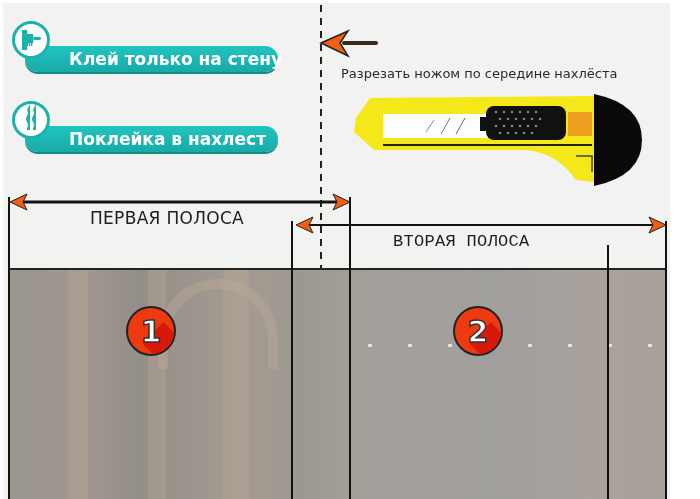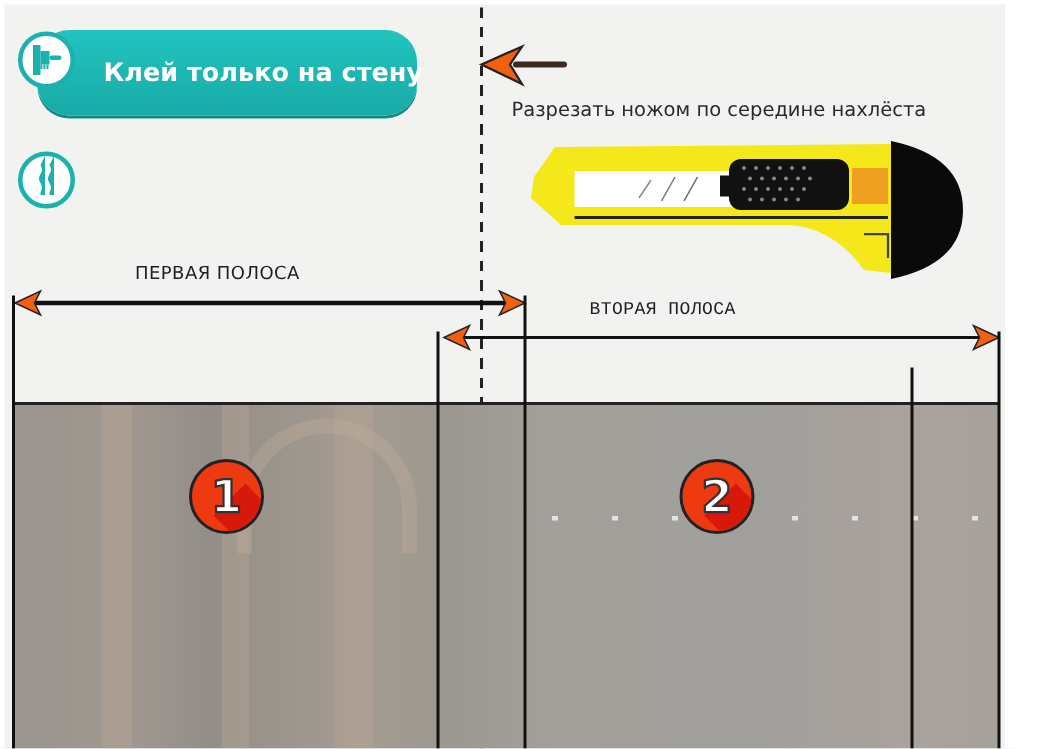--- a/index.html
+++ b/index.html
@@ -1,25 +1,25 @@
 <!DOCTYPE html>
 <html><head>
 <meta charset="utf-8">
 <style>
   html,body{margin:0;padding:0;}
   body{width:700px;height:499px;background:#ffffff;position:relative;overflow:hidden;font-family:"DejaVu Sans","Liberation Sans",sans-serif;}
   .canvas{position:absolute;left:3px;top:3px;width:667px;height:496px;background:#f2f2f1;overflow:hidden;}
   .abs{position:absolute;}
-  .pill{position:absolute;height:57px;border-radius:21px;background:linear-gradient(#22c4c0,#18aaa6);color:#fff;font-weight:bold;font-size:17px;display:flex;align-items:center;box-shadow:0 2px 0 #128a87;}
+  .pill{position:absolute;height:26px;border-radius:21px;background:linear-gradient(#22c4c0,#18aaa6);color:#fff;font-weight:bold;font-size:17px;display:flex;align-items:center;box-shadow:0 2px 0 #128a87;margin-top:26px;}
   .pill .lbl{white-space:nowrap;}
   .pill-icon{position:absolute;width:38px;height:38px;border-radius:50%;background:#fff;border:3px solid #1bb2ae;box-sizing:border-box;}
   .photo{position:absolute;top:266px;left:5px;width:658px;height:233px;background:linear-gradient(90deg,#9a958f 0%,#a09890 12%,#938e88 20%,#a59c92 35%,#9c9890 44%,#a3a09b 55%,#a19f9c 75%,#aaa29d 92%,#a7a19b 100%);}
   .col{position:absolute;top:0;bottom:0;}
   .vline{position:absolute;width:2px;background:#111;}
-  .label-strip{font-size:12px;color:#1e1e1e;letter-spacing:0.3px;white-space:nowrap;}
+  .label-strip{font-size:17px;color:#1e1e1e;letter-spacing:0.3px;white-space:nowrap;margin-top:33px;}
   .caption{font-size:13px;color:#2a2a2a;white-space:nowrap;}
   .badge{position:absolute;width:50px;height:50px;border-radius:50%;background:#ee3a10;border:2px solid #222;box-sizing:border-box;overflow:hidden;display:flex;align-items:center;justify-content:center;}
   .badge .num{position:relative;z-index:2;font-weight:bold;font-size:30px;color:#fff;-webkit-text-stroke:1.5px #333;font-family:"DejaVu Sans",sans-serif;}
   .badge .fold{position:absolute;right:-8px;bottom:-6px;width:34px;height:30px;background:#d8180a;transform:rotate(45deg);z-index:1;}
 </style>
 </head>
 <body>
 
 <div class="canvas">
 
@@ -30,20 +30,23 @@
     <svg width="32" height="32" viewBox="0 0 32 32" style="position:absolute;left:0;top:0;">
       <rect x="7" y="6" width="5" height="20" fill="#1bb2ae"></rect>
       <rect x="12" y="10" width="6" height="9" fill="#1bb2ae"></rect>
       <rect x="12" y="19" width="1.3" height="3" fill="#1bb2ae"></rect>
         <rect x="14" y="19" width="1.3" height="3" fill="#1bb2ae"></rect>
         <rect x="16" y="19" width="1.3" height="3" fill="#1bb2ae"></rect>
       <rect x="18" y="13" width="8" height="3" rx="1.5" fill="#1bb2ae"></rect>
     </svg>
   </div>
 
+  <div class="pill" style="left:22px;top:97px;width:253px;">
+    <span class="lbl" style="margin-left:44px;">Поклейка в нахлест</span>
+  </div>
   <div class="pill-icon" style="left:9px;top:98px;">
     <svg width="32" height="32" viewBox="0 0 32 32" style="position:absolute;left:0;top:0;">
       <path d="M12 6 q2 3 0 6 q-2 3 0 6 q2 3 0 6 v2 h3 v-26z" fill="#1bb2ae"></path>
       <path d="M18 6 q2 3 0 6 q-2 3 0 6 q2 3 0 6 v2 h3 v-26z" fill="#1bb2ae"></path>
     </svg>
   </div>
 
   <div class="abs" style="left:317px;top:2px;width:2px;height:494px;background:repeating-linear-gradient(#222 0 7px,transparent 7px 13px);"></div>
 
   <svg class="abs" style="left:315px;top:26px;" width="62" height="30" viewBox="0 0 62 30">

